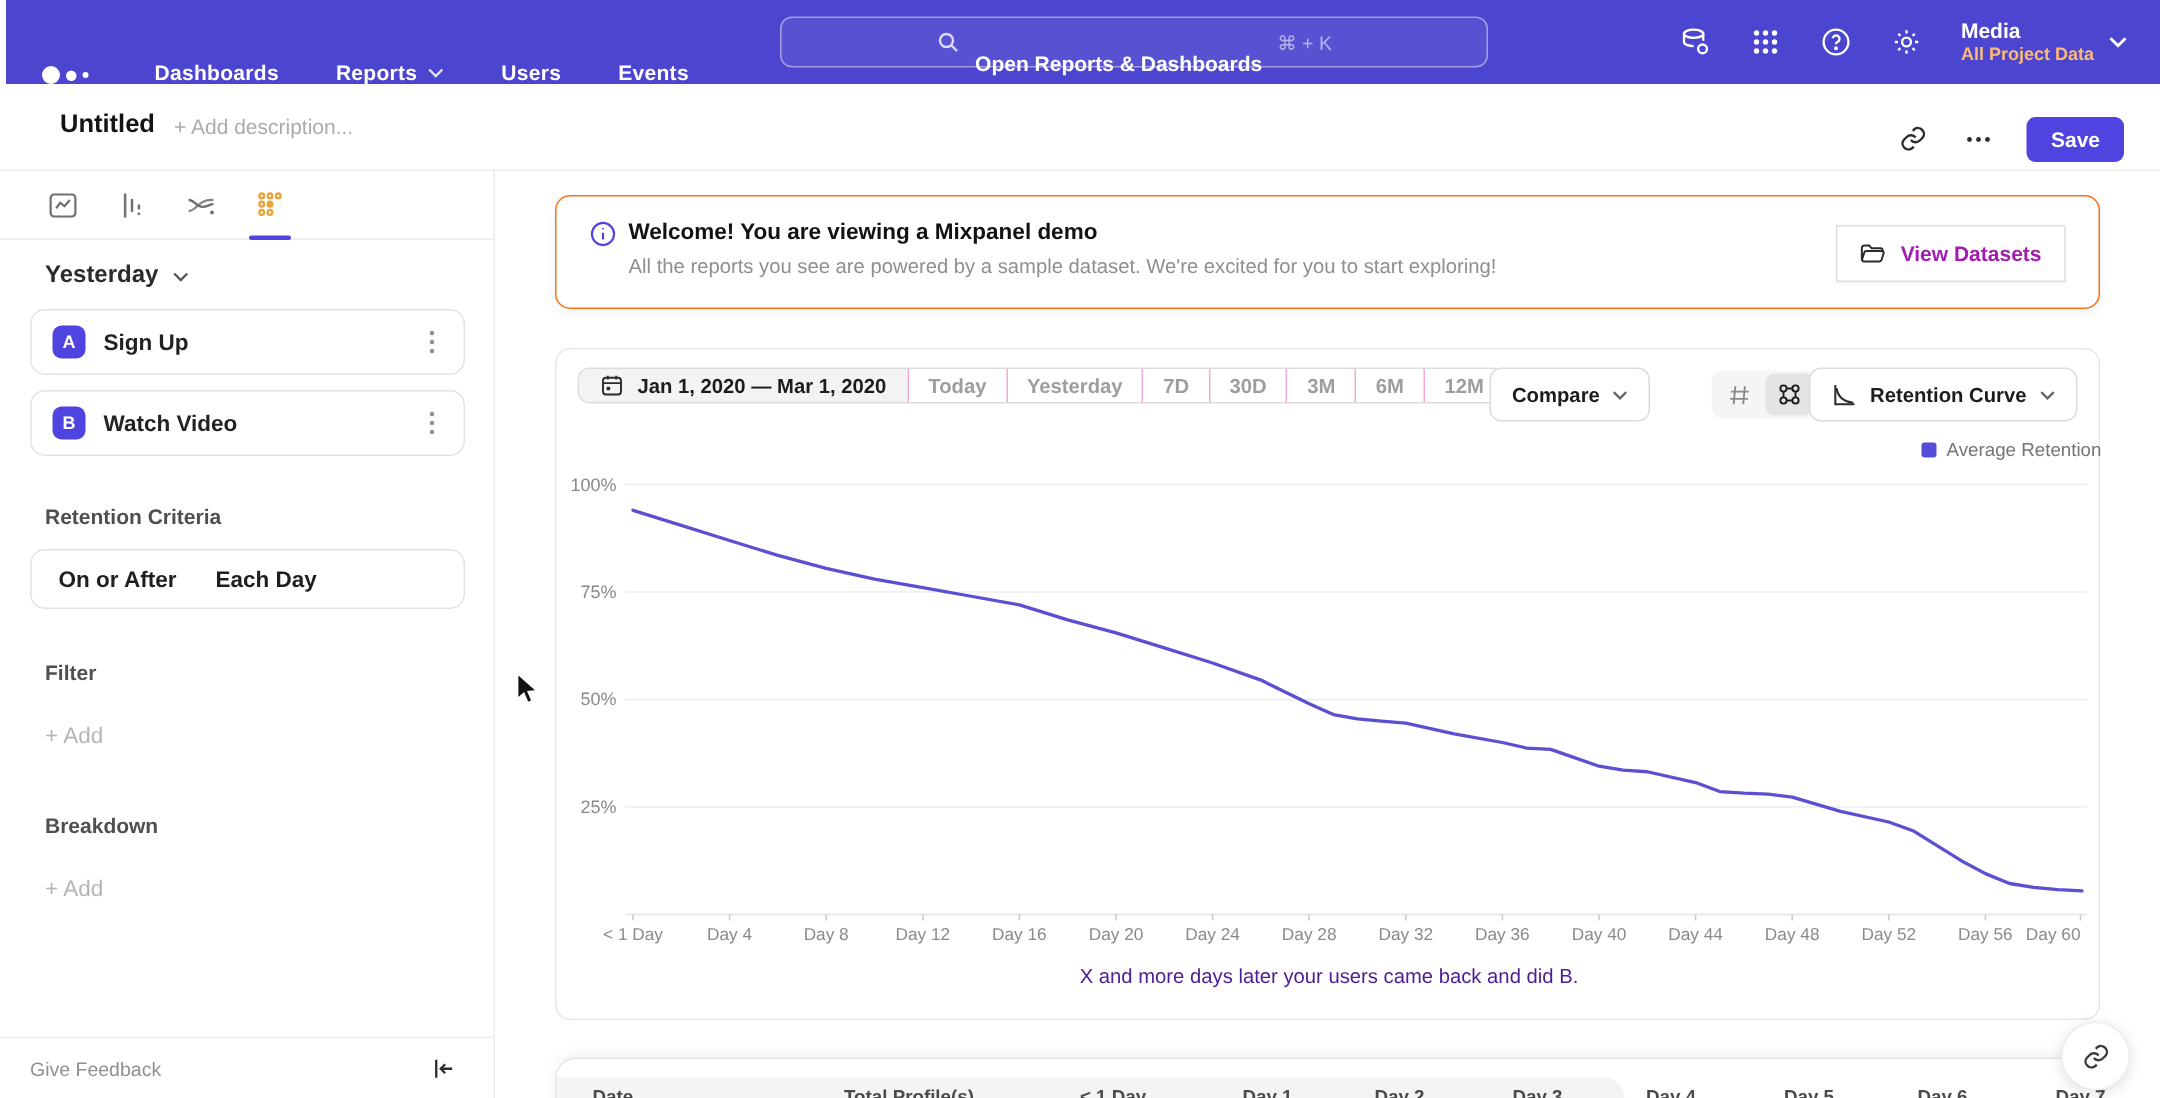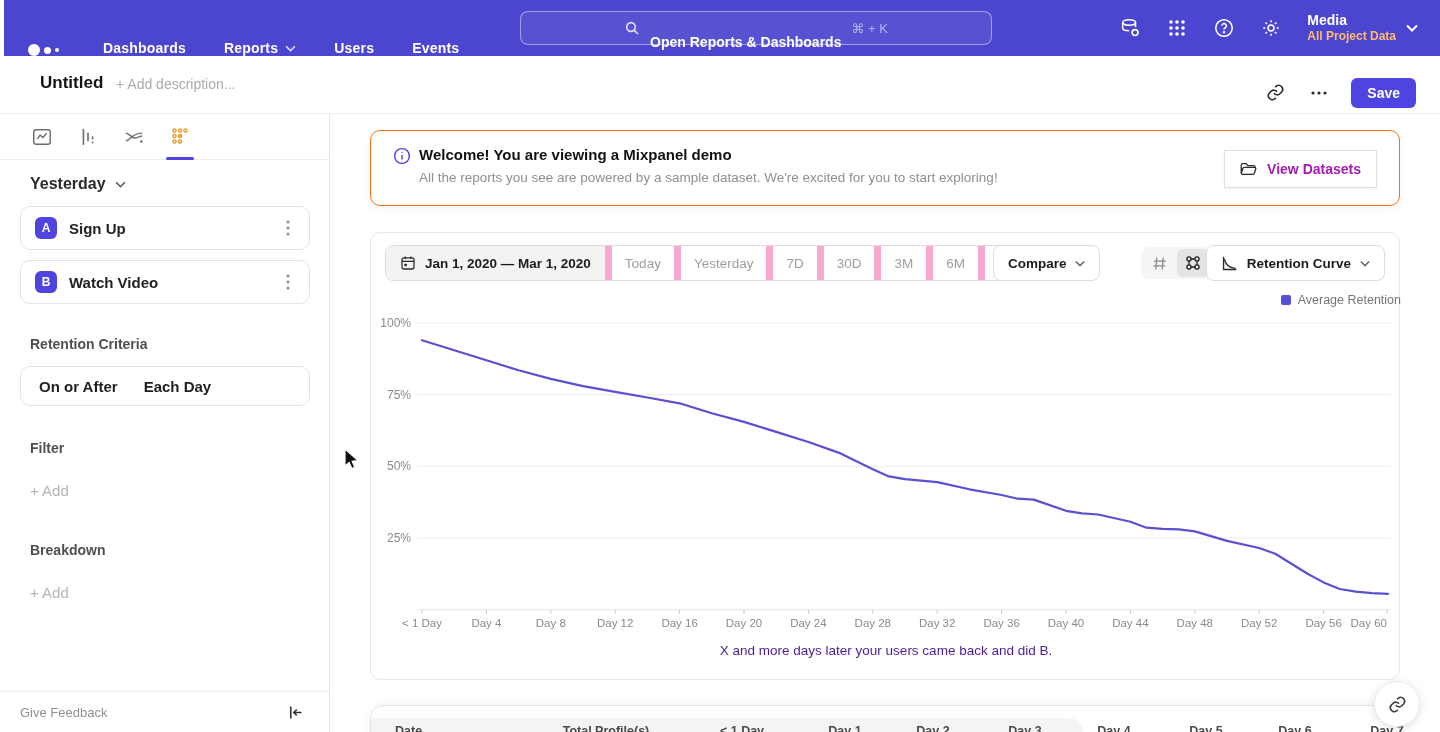--- a/index.html
+++ b/index.html
@@ -53,23 +53,23 @@
 
   
   .main { position:absolute; left:330px; top:114px; width:1110px; height:618px; background:#fff; overflow:hidden; }
   .banner { position:absolute; left:40px; top:16px; width:1030px; height:76px; background:#fff; border:1px solid #f97316; border-radius:10px; box-shadow:0 3px 8px rgba(0,0,0,.05); }
   .banner-title { position:absolute; left:48px; top:15px; font-size:15px; font-weight:700; color:#121212; }
   .banner-sub { position:absolute; left:48px; top:39px; font-size:13.5px; color:#8f8f8f; }
   .banner-info { position:absolute; left:22px; top:16px; }
   .view-datasets { position:absolute; right:22px; top:19px; height:38px; padding:0 15px; display:flex; align-items:center; gap:9px; background:#fff; border:1px solid #dfdfdf; border-radius:0; box-shadow:0 1px 3px rgba(0,0,0,.05); font-size:14px; font-weight:600; color:#a21caf; cursor:pointer; font-family:"Liberation Sans",sans-serif; }
 
   .chart-card { position:absolute; left:40px; top:118px; width:1030px; height:448px; background:#fff; border:1px solid #e7e7e7; border-radius:10px; }
-  .seg-group { position:absolute; left:14px; top:12px; height:36px; display:flex; align-items:stretch; border:1px solid #dcdcdc; border-radius:8px; overflow:hidden; background:#fff; }
+  .seg-group { position:absolute; left:14px; top:12px; height:24px; display:flex; align-items:stretch; border:1px solid #dcdcdc; border-radius:8px; overflow:hidden; background:#fff; }
   .seg-date { display:flex; align-items:center; gap:9px; padding:0 14px; background:#f3f3f3; font-size:13.5px; font-weight:700; color:#1c1c1c; cursor:pointer; }
-  .seg-btn { display:flex; align-items:center; padding:0 13px; font-size:13.5px; font-weight:400; color:#9e9e9e; border-left:7px solid #f9a8d4; cursor:pointer; background:#fff; }
+  .seg-btn { display:flex; align-items:center; padding:0 13px; font-size:13.5px; font-weight:700; color:#9e9e9e; border-left:1px solid #f9a8d4; cursor:pointer; background:#fff; }
   .compare-btn { position:absolute; left:622px; top:12px; height:36px; padding:0 14px; display:flex; align-items:center; gap:8px; border:1px solid #dcdcdc; border-radius:8px; background:#fff; font-size:13.5px; font-weight:700; color:#1c1c1c; cursor:pointer; font-family:"Liberation Sans",sans-serif; }
   .toggle-group { position:absolute; left:770px; top:14px; height:32px; display:flex; align-items:center; padding:2px; gap:2px; background:#f5f5f5; border-radius:8px; }
   .toggle { width:32px; height:28px; display:flex; align-items:center; justify-content:center; border-radius:6px; cursor:pointer; font-size:15px; color:#8a8a8a; }
   .toggle.active { background:#e4e4e4; color:#1c1c1c; }
   .view-selector { position:absolute; right:14px; top:12px; height:36px; padding:0 14px; display:flex; align-items:center; gap:9px; border:1px solid #dcdcdc; border-radius:8px; background:#fff; font-size:13.5px; font-weight:700; color:#1c1c1c; cursor:pointer; font-family:"Liberation Sans",sans-serif; }
   .legend { position:absolute; left:0; top:60px; width:1030px; display:flex; align-items:center; justify-content:flex-end; gap:7px; }
   .legend-swatch { width:10px; height:10px; border-radius:2px; }
   .legend-label { font-size:12.5px; color:#757575; }
   .chart-svg { position:absolute; left:0; top:0; }
   .chart-caption { position:absolute; left:0; top:410px; width:1030px; text-align:center; font-size:13.5px; color:#4c1d95; }

